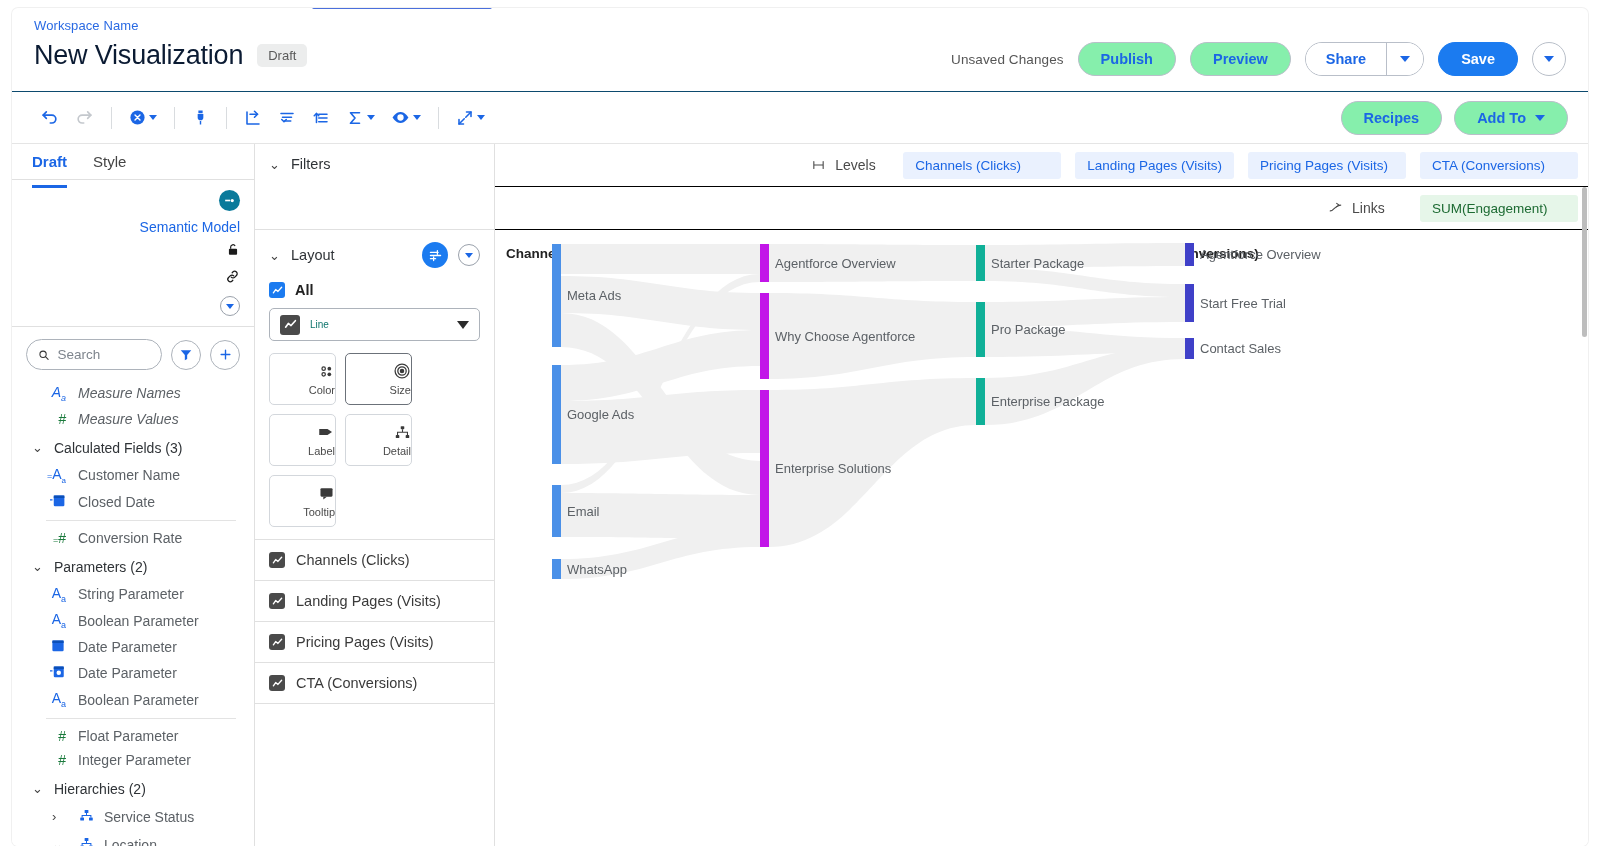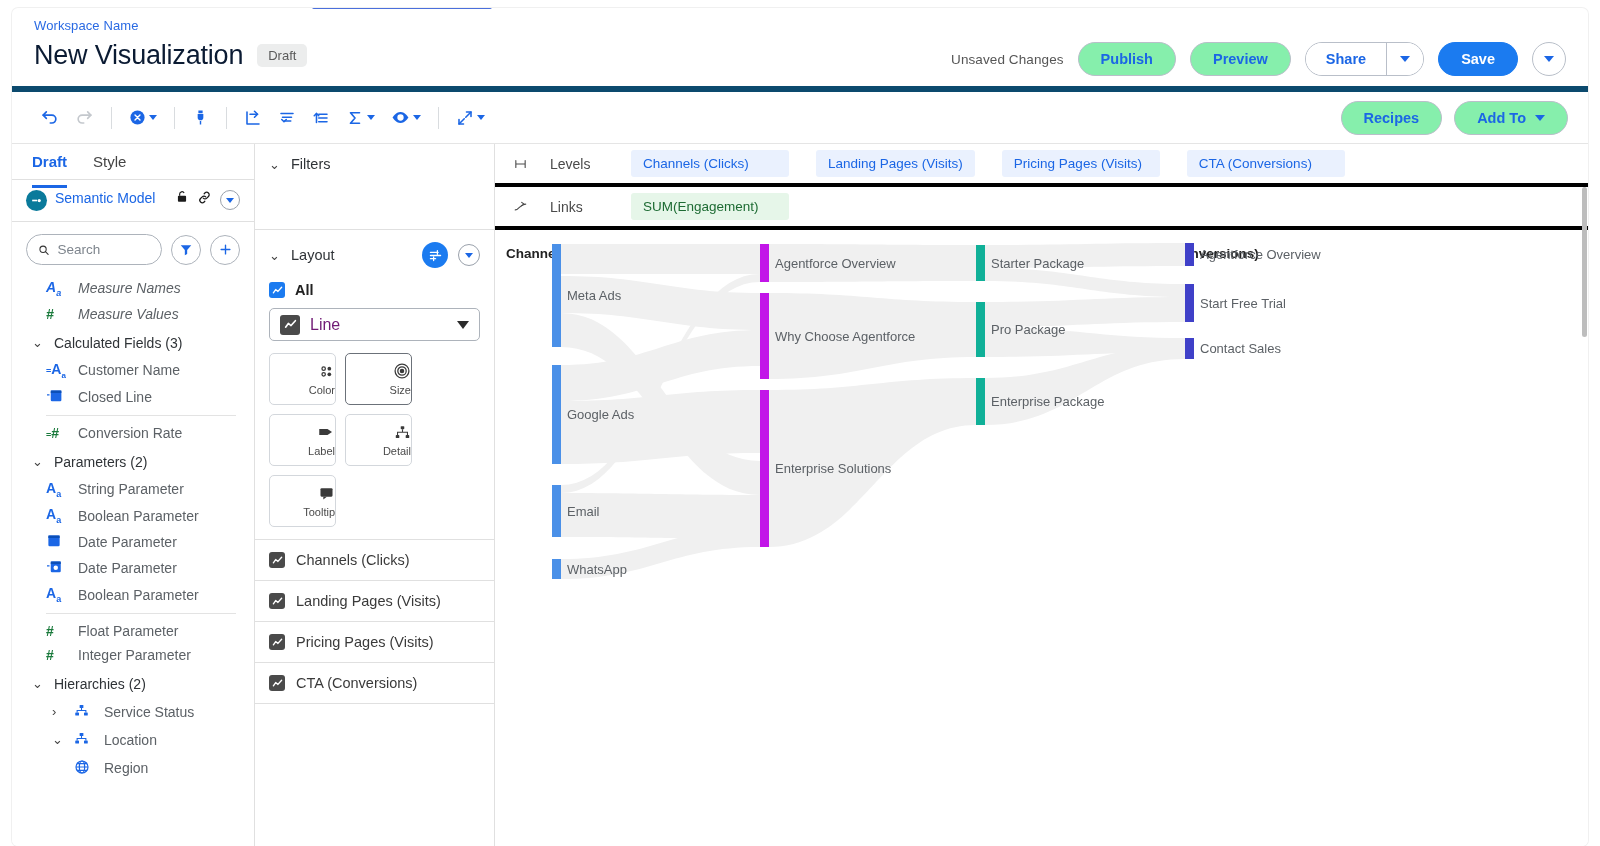--- a/index.html
+++ b/index.html
@@ -24,21 +24,21 @@
   }
   .top-accent {
     position: absolute; left: 300px; top: -4px; width: 180px; height: 5px;
     background: #4a6fdc; border-radius: 2px;
   }
 
   
   .header {
     position: relative;
     height: 84px;
-    border-bottom: 6px solid #0c4a6e;
+    border-bottom: 1px solid #0c4a6e;
     padding: 10px 22px 0 22px;
   }
   .workspace-name {
     color: #2a6ae3; font-size: 13px; line-height: 16px; letter-spacing: .1px;
   }
   .title-row { display: flex; align-items: center; gap: 14px; margin-top: 6px; }
   .viz-title { font-size: 27px; font-weight: 400; color: #0b1b33; letter-spacing: -.2px; }
   .draft-badge {
     background: #eceded; color: #5a5a5a; font-size: 13px;
     padding: 4px 11px; border-radius: 5px; 
@@ -89,76 +89,76 @@
   .toolbar-right { position: absolute; right: 20px; display: flex; gap: 12px; align-items: flex-start; }
 
   
   .body-wrap { display: flex; height: 702px; }
 
   
   .left-panel { width: 243px; border-right: 1px solid #e0e0e0; display: flex; flex-direction: column; background:#fff; }
   .tabs { display: flex; gap: 26px; padding: 0 20px; border-bottom: 1px solid #e0e0e0; height: 36px; }
   .tab { font-size: 15px; color: #444; cursor: pointer; padding-bottom: 8px; position: relative; top: 9px; }
   .tab.active { color: #1b66e5; font-weight: bold; border-bottom: 3px solid #1b66e5; }
-  .sem-row { display: flex; align-items: flex-start; gap: 8px; padding: 10px 14px; border-bottom: 1px solid #e0e0e0; }
+  .sem-row { display: flex; align-items: flex-end; gap: 8px; padding: 10px 14px; border-bottom: 1px solid #e0e0e0; flex-direction: column; }
   .sem-badge { width: 21px; height: 21px; border-radius: 50%; background: #0a7a9b; color:#fff; display:flex; align-items:center; justify-content:center; font-size: 11px; }
   .sem-name { color: #1b66e5; font-size: 14px; flex: 1; }
   .mini-round { width: 20px; height: 20px; border-radius: 50%; border: 1px solid #9aa1ab; display: inline-flex; align-items: center; justify-content: center; cursor:pointer; }
   .mini-round .caret-d { border-top-color:#1b66e5; border-left-width:4px; border-right-width:4px; border-top-width:5px; }
 
   .search-row { display: flex; align-items: center; gap: 9px; padding: 12px 14px 8px 14px; }
   .search-box {
     flex: 1; height: 31px; border: 1px solid #adb3bb; border-radius: 16px;
     display: flex; align-items: center; gap: 8px; padding: 0 11px;
   }
   .search-box input {
     border: none; outline: none; font-family: inherit; font-size: 13.5px;
     color: #444; width: 100%; background: transparent;
   }
   .search-box input::placeholder { color: #7e858d; }
   .circ-btn { width: 30px; height: 30px; border-radius: 50%; border: 1px solid #adb3bb; background:#fff; display:inline-flex; align-items:center; justify-content:center; cursor:pointer; flex: 0 0 auto; }
 
   .field-list { flex: 1; overflow: hidden; padding-top: 2px; }
   .field-row { display: flex; align-items: center; gap: 12px; padding: 4px 14px 4px 34px; font-size: 14px; color: #5c6166; cursor: pointer; }
   .field-row.italic { font-style: italic; }
-  .field-ico { width: 20px; text-align: left; font-weight: bold; font-size: 14px; flex: 0 0 20px; }
+  .field-ico { width: 20px; text-align: right; font-weight: normal; font-size: 14px; flex: 0 0 20px; }
   .grp-row { display: flex; align-items: center; gap: 10px; padding: 9px 14px 6px 20px; font-size: 14px; color: #2f3337; cursor:pointer; }
   .chev { color: #444; font-size: 13px; display:inline-block; width: 12px; }
   .divider-in { height: 1px; background: #e3e3e3; margin: 5px 18px 5px 34px; }
   .sub-row { display: flex; align-items: center; gap: 10px; padding: 5px 14px 5px 40px; font-size: 14px; color: #5c6166; cursor:pointer; }
 
   
   .mid-panel { width: 240px; border-right: 1px solid #e0e0e0; display: flex; flex-direction: column; background:#fff; }
   .sect-head { display: flex; align-items: center; gap: 10px; padding: 12px 14px; font-size: 14.5px; color: #2f3337; }
   .filters-sect { height: 86px; border-bottom: 1px solid #e0e0e0; }
   .layout-head { position: relative; display:flex; align-items:center; gap:10px; padding: 12px 14px 8px 14px; }
   .blue-circle { width: 26px; height: 26px; border-radius: 50%; background: #1b7bf0; display:flex; align-items:center; justify-content:center; margin-left:auto; cursor:pointer; }
   .all-row { display: flex; align-items: center; gap: 10px; padding: 6px 14px 10px 14px; font-size: 14.5px; font-weight: bold; color: #222; }
   .chk { width: 16px; height: 16px; border-radius: 3px; background: #1b7bf0; display:inline-flex; align-items:center; justify-content:center; flex:0 0 16px; }
   .chk.dark { background: #4a4a4a; }
   .mark-select {
     margin: 0 14px 12px 14px; height: 33px; border: 1px solid #adb3bb; border-radius: 5px;
     display: flex; align-items: center; gap: 10px; padding: 0 10px; cursor: pointer;
   }
   .mark-ico { width: 20px; height: 20px; border-radius: 3px; background: #4a4a4a; display:flex; align-items:center; justify-content:center; flex:0 0 20px; }
-  .mark-label { font-size: 16px; color: #701a75; flex: 1; }
+  .mark-label { font-size: 10px; color: #0f766e; flex: 1; }
   .tri-d { width: 0; height: 0; border-left: 6px solid transparent; border-right: 6px solid transparent; border-top: 8px solid #2b2b2b; }
   .card-grid { display: flex; flex-wrap: wrap; gap: 9px; padding: 0 14px 12px 14px; }
   .mcard {
     width: 67px; height: 52px; border: 1px solid #d3d7dc; border-radius: 5px;
     display: flex; flex-direction: column; align-items: flex-end; justify-content: center; gap: 4px;
     cursor: pointer; background: #fff;
   }
   .mcard.sel { border-color: #6b7179; border-width: 1.5px; }
   .mcard span.lab { font-size: 11px; color: #4a4a4a; }
   .level-row { display: flex; align-items: center; gap: 11px; padding: 12px 14px; border-top: 1px solid #e0e0e0; font-size: 14.5px; color: #3a3a3a; cursor: pointer; }
 
   
   .right-panel { flex: 1; display: flex; flex-direction: column; background: #fff; position: relative; }
-  .shelf { border-bottom: 4px solid #000000; display: flex; align-items: center; height: 43px; padding-left: 12px; gap: 17px; }
+  .shelf { border-bottom: 1px solid #000000; display: flex; align-items: center; height: 43px; padding-left: 12px; gap: 4px; justify-content: flex-end; }
   .shelf-ico { width: 26px; color: #555; display:flex; align-items:center; justify-content:center; }
   .shelf-label { width: 64px; font-size: 14px; color: #4a4a4a; }
   .pill { font-size: 13.5px; border-radius: 3px; padding: 6px 12px; margin-right: 10px; cursor: pointer; white-space: nowrap; }
   .pill.level { background: #eaf1fe; color: #1b66e5; min-width: 158px; }
   .pill.link { background: #e6f6e9; color: #1d6b33; min-width: 158px; }
 
   .canvas { flex: 1; position: relative; overflow: hidden; }
   .col-head { position: absolute; font-size: 13.5px; font-weight: bold; color: #222; }
   .sankey-svg { position: absolute; left: 0; top: 0; }
   .node-label { font-size: 13px; fill: #5c6166; font-family: "Liberation Sans", sans-serif; }
@@ -349,21 +349,21 @@
           <span>Customer Name</span>
         </div>
         <div class="field-row">
           <span class="field-ico">
             <svg width="17" height="15" viewBox="0 0 24 24" fill="#1b66e5">
                 <rect x="6" y="4" width="17" height="17" rx="2"></rect>
                 <rect x="6" y="4" width="17" height="4" fill="#0b4fb8"></rect>
                 <rect x="0" y="10" width="4" height="2"></rect>
               </svg>
           </span>
-          <span>Closed Line</span>
+          <span>Closed Date</span>
         </div>
         <div class="divider-in"></div>
         <div class="field-row">
           <span class="field-ico" style="color:#1a7a3c"><span style="font-size:9px">=</span>#</span>
           <span>Conversion Rate</span>
         </div>
 
         <div class="grp-row">
           <span class="chev">⌄</span>
           <span>Parameters (2)</span>

